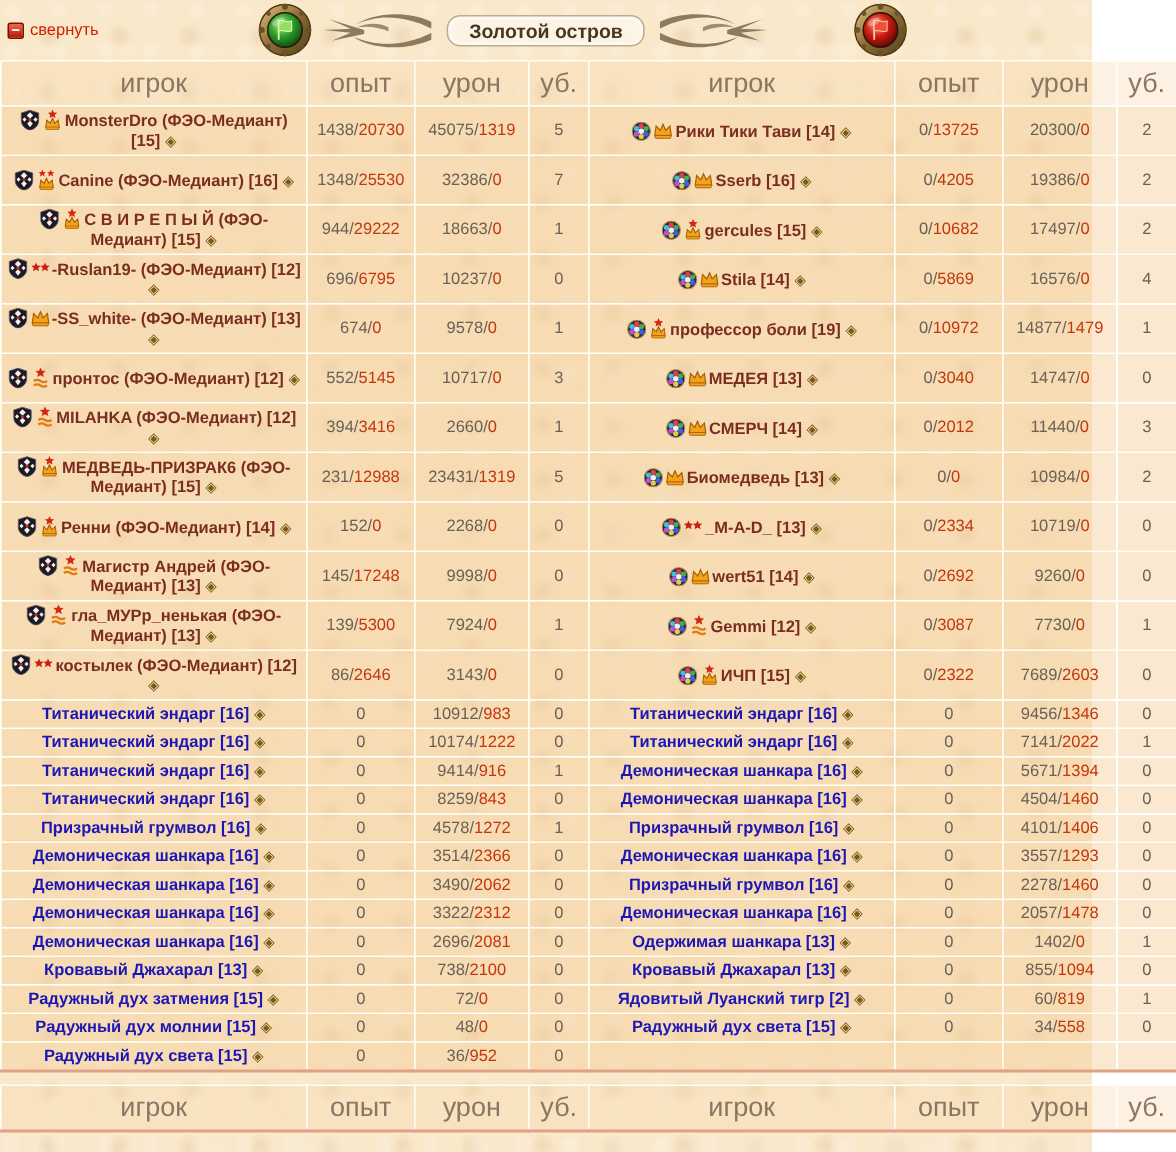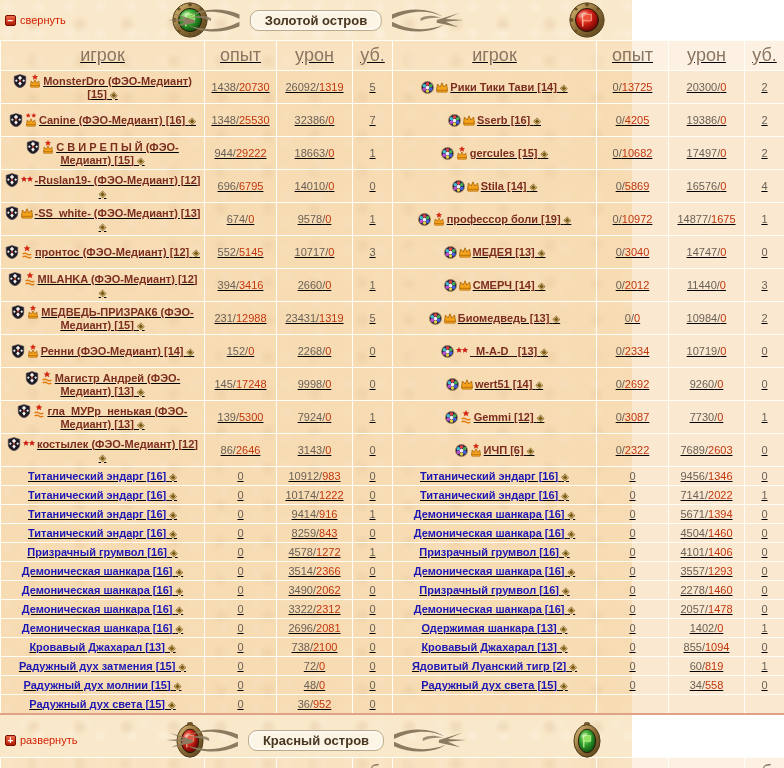--- a/index.html
+++ b/index.html
@@ -1,25 +1,24 @@
 <!DOCTYPE html>
 <html><head>
 <meta charset="utf-8">
 <style>
   html,body{margin:0;padding:0;}
   body{width:784px;height:768px;overflow:hidden;font-family:"Liberation Sans",sans-serif;}
   .page{
-    width:632px;height:768px;position:relative;
+    width:728px;height:768px;position:relative;
     background-color:#f9e8ca;
     background-image:
       radial-gradient(circle at 25% 25%, rgba(255,255,255,.20) 2px, transparent 8px),
       radial-gradient(circle at 70% 65%, rgba(187,142,93,.14) 2px, transparent 9px),
       radial-gradient(circle at 45% 80%, rgba(255,255,255,.10) 2px, transparent 10px);
     background-size:31px 27px,47px 37px,59px 43px;
-    text-decoration:underline;
   }
   .defs{position:absolute;width:0;height:0;overflow:hidden;}
   
   .bar{position:relative;height:40px;}
   .bar.small{height:34px;}
   .toggle{position:absolute;left:5px;top:50%;transform:translateY(-50%);
     color:#d41e00;font-size:11px;cursor:pointer;display:flex;align-items:center;gap:4px;text-decoration:none;}
   .ticon{display:inline-block;width:11px;height:11px;border:1px solid #7a0f00;border-radius:2px;
     background:linear-gradient(#ee6a4a,#b01800);color:#fff;font-size:10px;font-weight:bold;
     line-height:10px;text-align:center;box-sizing:border-box;}
@@ -228,21 +227,21 @@
             <td class="hd">урон</td>
             <td class="hd">уб.</td>
           </tr>
           <tr class="player-row">
             <td class="pc"><svg class="ic ic-shield">
                 <use href="#sym-shield"></use>
               </svg><svg class="ic ic-crown-star">
                 <use href="#sym-crown-star"></use>
               </svg><span>MonsterDro (ФЭО-Медиант) [15]</span> <span class="info">◈</span></td>
             <td class="num"><span class="na">1438</span><span class="ns">/</span><span class="nb">20730</span></td>
-            <td class="num"><span class="na">26092</span><span class="ns">/</span><span class="nb">1319</span></td>
+            <td class="num"><span class="na">45075</span><span class="ns">/</span><span class="nb">1319</span></td>
             <td class="num"><span class="na">5</span></td>
             <td class="pc"><svg class="ic ic-flower">
                 <use href="#sym-flower"></use>
               </svg><svg class="ic ic-crown">
                 <use href="#sym-crown"></use>
               </svg><span>Рики Тики Тави [14]</span> <span class="info">◈</span></td>
             <td class="num"><span class="na">0</span><span class="ns">/</span><span class="nb">13725</span></td>
             <td class="num"><span class="na">20300</span><span class="ns">/</span><span class="nb">0</span></td>
             <td class="num"><span class="na">2</span></td>
           </tr>
@@ -282,21 +281,21 @@
             <td class="num"><span class="na">17497</span><span class="ns">/</span><span class="nb">0</span></td>
             <td class="num"><span class="na">2</span></td>
           </tr>
           <tr class="player-row">
             <td class="pc"><svg class="ic ic-shield">
                 <use href="#sym-shield"></use>
               </svg><svg class="ic ic-double-star">
                 <use href="#sym-double-star"></use>
               </svg><span>-Ruslan19- (ФЭО-Медиант) [12]</span> <span class="info">◈</span></td>
             <td class="num"><span class="na">696</span><span class="ns">/</span><span class="nb">6795</span></td>
-            <td class="num"><span class="na">14010</span><span class="ns">/</span><span class="nb">0</span></td>
+            <td class="num"><span class="na">10237</span><span class="ns">/</span><span class="nb">0</span></td>
             <td class="num"><span class="na">0</span></td>
             <td class="pc"><svg class="ic ic-flower">
                 <use href="#sym-flower"></use>
               </svg><svg class="ic ic-crown">
                 <use href="#sym-crown"></use>
               </svg><span>Stila [14]</span> <span class="info">◈</span></td>
             <td class="num"><span class="na">0</span><span class="ns">/</span><span class="nb">5869</span></td>
             <td class="num"><span class="na">16576</span><span class="ns">/</span><span class="nb">0</span></td>
             <td class="num"><span class="na">4</span></td>
           </tr>
@@ -308,21 +307,21 @@
               </svg><span>-SS_white- (ФЭО-Медиант) [13]</span> <span class="info">◈</span></td>
             <td class="num"><span class="na">674</span><span class="ns">/</span><span class="nb">0</span></td>
             <td class="num"><span class="na">9578</span><span class="ns">/</span><span class="nb">0</span></td>
             <td class="num"><span class="na">1</span></td>
             <td class="pc"><svg class="ic ic-flower">
                 <use href="#sym-flower"></use>
               </svg><svg class="ic ic-crown-star">
                 <use href="#sym-crown-star"></use>
               </svg><span>профессор боли [19]</span> <span class="info">◈</span></td>
             <td class="num"><span class="na">0</span><span class="ns">/</span><span class="nb">10972</span></td>
-            <td class="num"><span class="na">14877</span><span class="ns">/</span><span class="nb">1675</span></td>
+            <td class="num"><span class="na">14877</span><span class="ns">/</span><span class="nb">1479</span></td>
             <td class="num"><span class="na">1</span></td>
           </tr>
           <tr class="player-row">
             <td class="pc"><svg class="ic ic-shield">
                 <use href="#sym-shield"></use>
               </svg><svg class="ic ic-star-bars">
                 <use href="#sym-star-bars"></use>
               </svg><span>пронтос (ФЭО-Медиант) [12]</span> <span class="info">◈</span></td>
             <td class="num"><span class="na">552</span><span class="ns">/</span><span class="nb">5145</span></td>
             <td class="num"><span class="na">10717</span><span class="ns">/</span><span class="nb">0</span></td>
@@ -432,21 +431,21 @@
               </svg><svg class="ic ic-double-star">
                 <use href="#sym-double-star"></use>
               </svg><span>костылек (ФЭО-Медиант) [12]</span> <span class="info">◈</span></td>
             <td class="num"><span class="na">86</span><span class="ns">/</span><span class="nb">2646</span></td>
             <td class="num"><span class="na">3143</span><span class="ns">/</span><span class="nb">0</span></td>
             <td class="num"><span class="na">0</span></td>
             <td class="pc"><svg class="ic ic-flower">
                 <use href="#sym-flower"></use>
               </svg><svg class="ic ic-crown-star">
                 <use href="#sym-crown-star"></use>
-              </svg><span>ИЧП [6]</span> <span class="info">◈</span></td>
+              </svg><span>ИЧП [15]</span> <span class="info">◈</span></td>
             <td class="num"><span class="na">0</span><span class="ns">/</span><span class="nb">2322</span></td>
             <td class="num"><span class="na">7689</span><span class="ns">/</span><span class="nb">2603</span></td>
             <td class="num"><span class="na">0</span></td>
           </tr>
           <tr class="creature-row">
             <td class="cc"><span>Титанический эндарг [16]</span> <span class="info">◈</span></td>
             <td class="num"><span class="na">0</span></td>
             <td class="num"><span class="na">10912</span><span class="ns">/</span><span class="nb">983</span></td>
             <td class="num"><span class="na">0</span></td>
             <td class="cc"><span>Титанический эндарг [16]</span> <span class="info">◈</span></td>
@@ -572,45 +571,20 @@
             <td class="cc"></td>
             <td class="num"></td>
             <td class="num"></td>
             <td class="num"></td>
           </tr>
         </tbody>
     </table>
   </section>
 
   <section class="sect">
-    <div class="bar small">
-      <a class="toggle">
-        <span class="ticon" data-glyph="plus"></span>
-        <span>развернуть</span>
-      </a>
-      <span class="gem" style="left:176px">
-        <svg width="28" height="36">
-            <use href="#sym-gem-oval-red"></use>
-          </svg>
-      </span>
-      <div class="titlewrap">
-        <svg class="wing">
-            <use href="#sym-wing"></use>
-          </svg>
-        <span class="plaque">Красный остров</span>
-        <svg class="wing flip">
-            <use href="#sym-wing"></use>
-          </svg>
-      </div>
-      <span class="gem" style="left:573px">
-        <svg width="28" height="36">
-            <use href="#sym-gem-oval-green"></use>
-          </svg>
-      </span>
-    </div>
     <table class="tbl">
       <colgroup>
         <col class="w-p">
           <col class="w-e">
           <col class="w-d">
           <col class="w-k">
         <col class="w-p">
           <col class="w-e">
           <col class="w-d">
           <col class="w-k">

